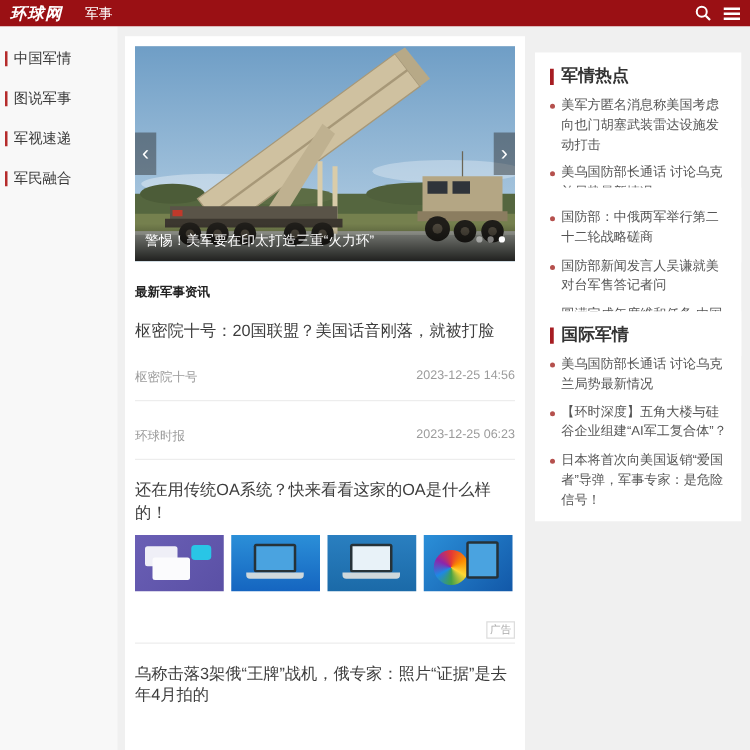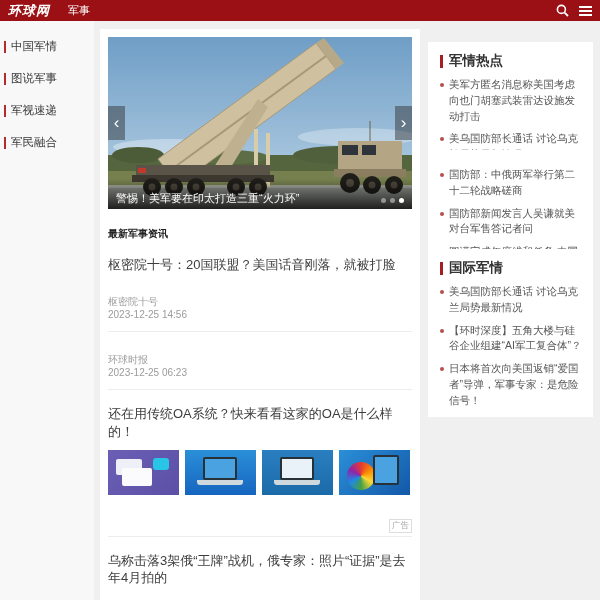--- a/index.html
+++ b/index.html
@@ -22,31 +22,31 @@
   .leftnav-item span.lbl { font-size:11.5px; color:#383838; }
 
   
   .main { position:absolute; left:100px; top:29px; width:320px; height:571px; background:#ffffff; padding:8px; overflow:hidden; }
 
   .carousel { position:relative; width:304px; height:172px; overflow:hidden; background:#7ea6c8; }
   .carousel svg.scene { position:absolute; left:0; top:0; width:100%; height:100%; }
   .car-arrow { position:absolute; top:50%; transform:translateY(-50%); width:17px; height:34px; background:rgba(40,40,40,.45); color:#fff; font-size:17px; line-height:34px; text-align:center; cursor:pointer; z-index:3; }
   .car-arrow.prev { left:0; }
   .car-arrow.next { right:0; }
-  .car-caption { position:absolute; left:0; bottom:0; width:100%; height:30px; background:linear-gradient(transparent, rgba(0,0,0,.78)); z-index:2; display:flex; align-items:flex-end; padding:0 8px 3px 8px;gap:28px; }
+  .car-caption { position:absolute; left:0; bottom:0; width:100%; height:30px; background:linear-gradient(transparent, rgba(0,0,0,.78)); z-index:2; display:flex; align-items:center; padding:0 8px 3px 8px;gap:28px; }
   .car-caption .txt { color:#fff; font-size:11px; flex:1; white-space:nowrap; overflow:hidden; }
   .car-dots { display:flex; gap:4px; align-items:center; padding-bottom:3px; }
   .car-dots .dot { width:5px; height:5px; border-radius:50%; background:rgba(255,255,255,.45); cursor:pointer; }
   .car-dots .dot.active { background:#fff; }
 
   .section-title { font-size:10px; font-weight:bold; color:#222; margin:18px 0 4px 0; }
 
   .article { cursor:pointer; }
   .article .a-title { font-size:13px; color:#3d3d3d; line-height:1.35; margin-top:15px; }
-  .a-meta { display:flex; justify-content:space-between; margin-top:21px; font-size:10px; color:#9b9b9b;flex-direction:column; }
+  .a-meta { display:flex; justify-content:space-between; margin-top:21px; font-size:10px; color:#9b9b9b; }
   .divider { border-bottom:1px solid #ededed; margin-top:11px; }
 
   .ad-block { margin-top:6px; }
   .ad-title { font-size:13px; color:#3d3d3d; margin-top:15px; cursor:pointer; }
   .ad-thumbs { display:flex; gap:6px; margin-top:9px; }
   .ad-thumb { width:71px; height:45px; position:relative; overflow:hidden; cursor:pointer; }
   .ad-thumb.t1 { background:linear-gradient(135deg,#6a5fb5,#5a50a5); }
   .ad-thumb.t2 { background:linear-gradient(180deg,#2b8fd8,#1565c0); }
   .ad-thumb.t3 { background:linear-gradient(180deg,#2a7fc0,#1b6aa8); }
   .ad-thumb.t4 { background:linear-gradient(135deg,#2b8fd8,#1258a8); }

